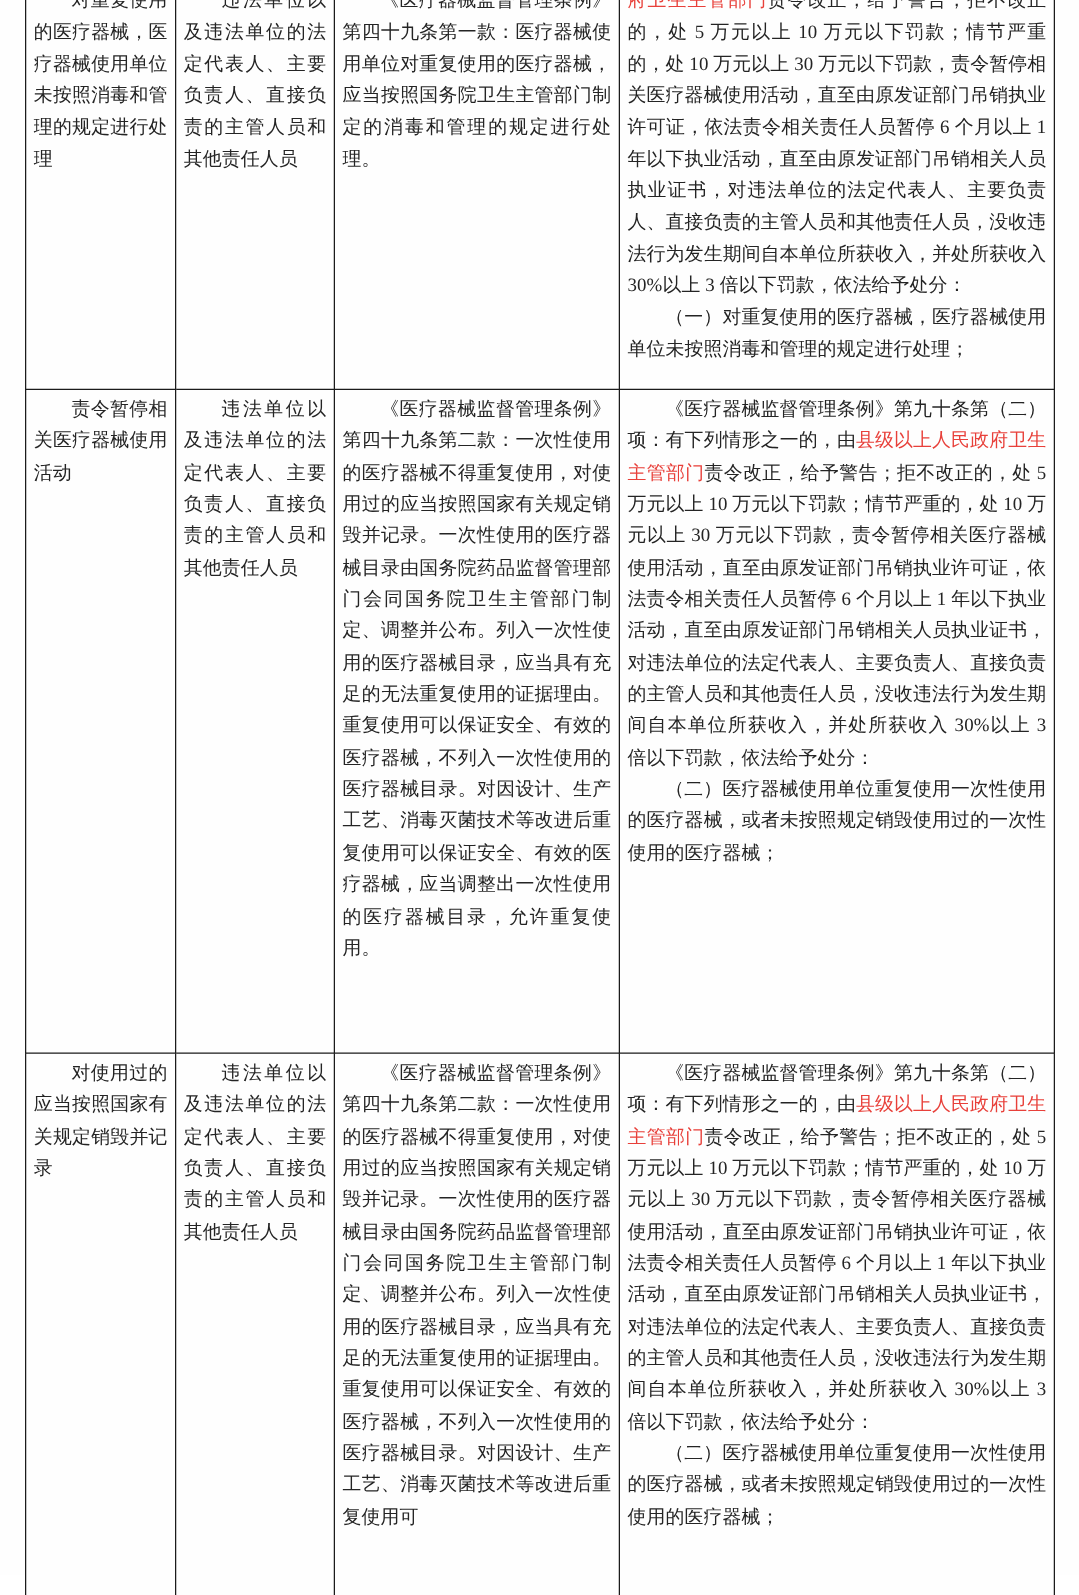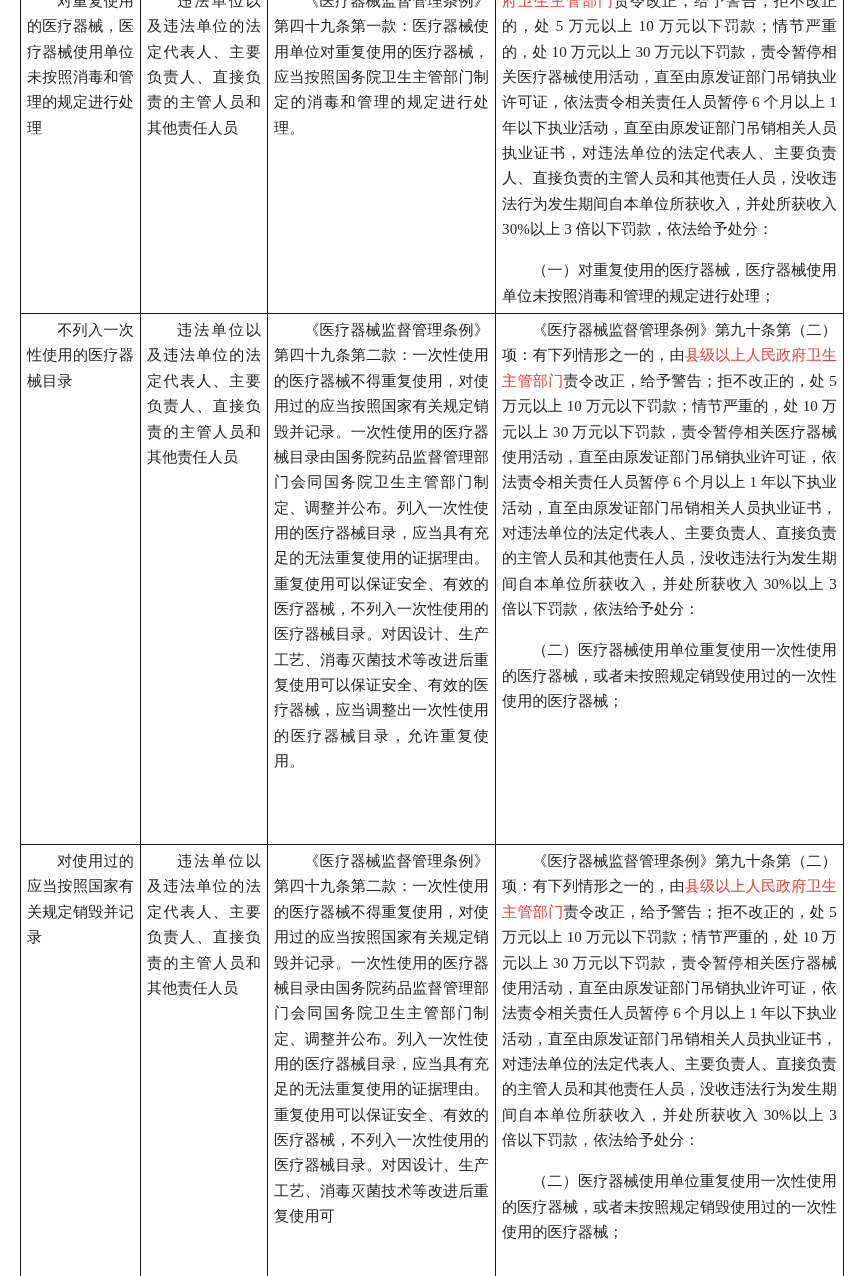--- a/index.html
+++ b/index.html
@@ -55,21 +55,22 @@
   td.col3 .para, td.col4 .para {
     text-indent: 2em;
   }
   td.col3 .para.noindent, td.col4 .para.noindent {
     text-indent: 0;
   }
   .para {
     margin: 0;
   }
   .para + .para {
-    margin-top: 16px;
+    margin-top: 0;
+    font-family: Liberation Mono, monospace;
   }
   .red {
     color: #e8403a;
   }
   
   td.vmid {
     vertical-align: middle;
   }
   
   tr.row1 td.col4 {
@@ -107,21 +108,21 @@
           <p class="para">《医疗器械监督管理条例》第四十九条第一款：医疗器械使用单位对重复使用的医疗器械，应当按照国务院卫生主管部门制定的消毒和管理的规定进行处理。</p>
         </td>
         <td class="col4" rowspan="1">
           <p class="para noindent clip-top"><span class="red">府卫生主管部门</span><span>责令改正，给予警告；拒不改正的，处 5 万元以上 10 万元以下罚款；情节严重的，处 10 万元以上 30 万元以下罚款，责令暂停相关医疗器械使用活动，直至由原发证部门吊销执业许可证，依法责令相关责任人员暂停 6 个月以上 1 年以下执业活动，直至由原发证部门吊销相关人员执业证书，对违法单位的法定代表人、主要负责人、直接负责的主管人员和其他责任人员，没收违法行为发生期间自本单位所获收入，并处所获收入 30%以上 3 倍以下罚款，依法给予处分：</span></p>
           <p class="para">（一）对重复使用的医疗器械，医疗器械使用单位未按照消毒和管理的规定进行处理；</p>
         </td>
       </tr>
 
       <tr class="row2">
         <td class="col1 vmid" style="height:522px;">
-          <p class="para">不列入一次性使用的医疗器械目录</p>
+          <p class="para">责令暂停相关医疗器械使用活动</p>
         </td>
         <td class="col2 vmid">
           <p class="para">违法单位以及违法单位的法定代表人、主要负责人、直接负责的主管人员和其他责任人员</p>
         </td>
         <td class="col3">
           <p class="para">《医疗器械监督管理条例》第四十九条第二款：一次性使用的医疗器械不得重复使用，对使用过的应当按照国家有关规定销毁并记录。一次性使用的医疗器械目录由国务院药品监督管理部门会同国务院卫生主管部门制定、调整并公布。列入一次性使用的医疗器械目录，应当具有充足的无法重复使用的证据理由。重复使用可以保证安全、有效的医疗器械，不列入一次性使用的医疗器械目录。对因设计、生产工艺、消毒灭菌技术等改进后重复使用可以保证安全、有效的医疗器械，应当调整出一次性使用的医疗器械目录，允许重复使用。</p>
         </td>
         <td class="col4 vmid">
           <p class="para"><span>《医疗器械监督管理条例》第九十条第（二）项：有下列情形之一的，由</span><span class="red">县级以上人民政府卫生主管部门</span><span>责令改正，给予警告；拒不改正的，处 5 万元以上 10 万元以下罚款；情节严重的，处 10 万元以上 30 万元以下罚款，责令暂停相关医疗器械使用活动，直至由原发证部门吊销执业许可证，依法责令相关责任人员暂停 6 个月以上 1 年以下执业活动，直至由原发证部门吊销相关人员执业证书，对违法单位的法定代表人、主要负责人、直接负责的主管人员和其他责任人员，没收违法行为发生期间自本单位所获收入，并处所获收入 30%以上 3 倍以下罚款，依法给予处分：</span></p>
           <p class="para">（二）医疗器械使用单位重复使用一次性使用的医疗器械，或者未按照规定销毁使用过的一次性使用的医疗器械；</p>

